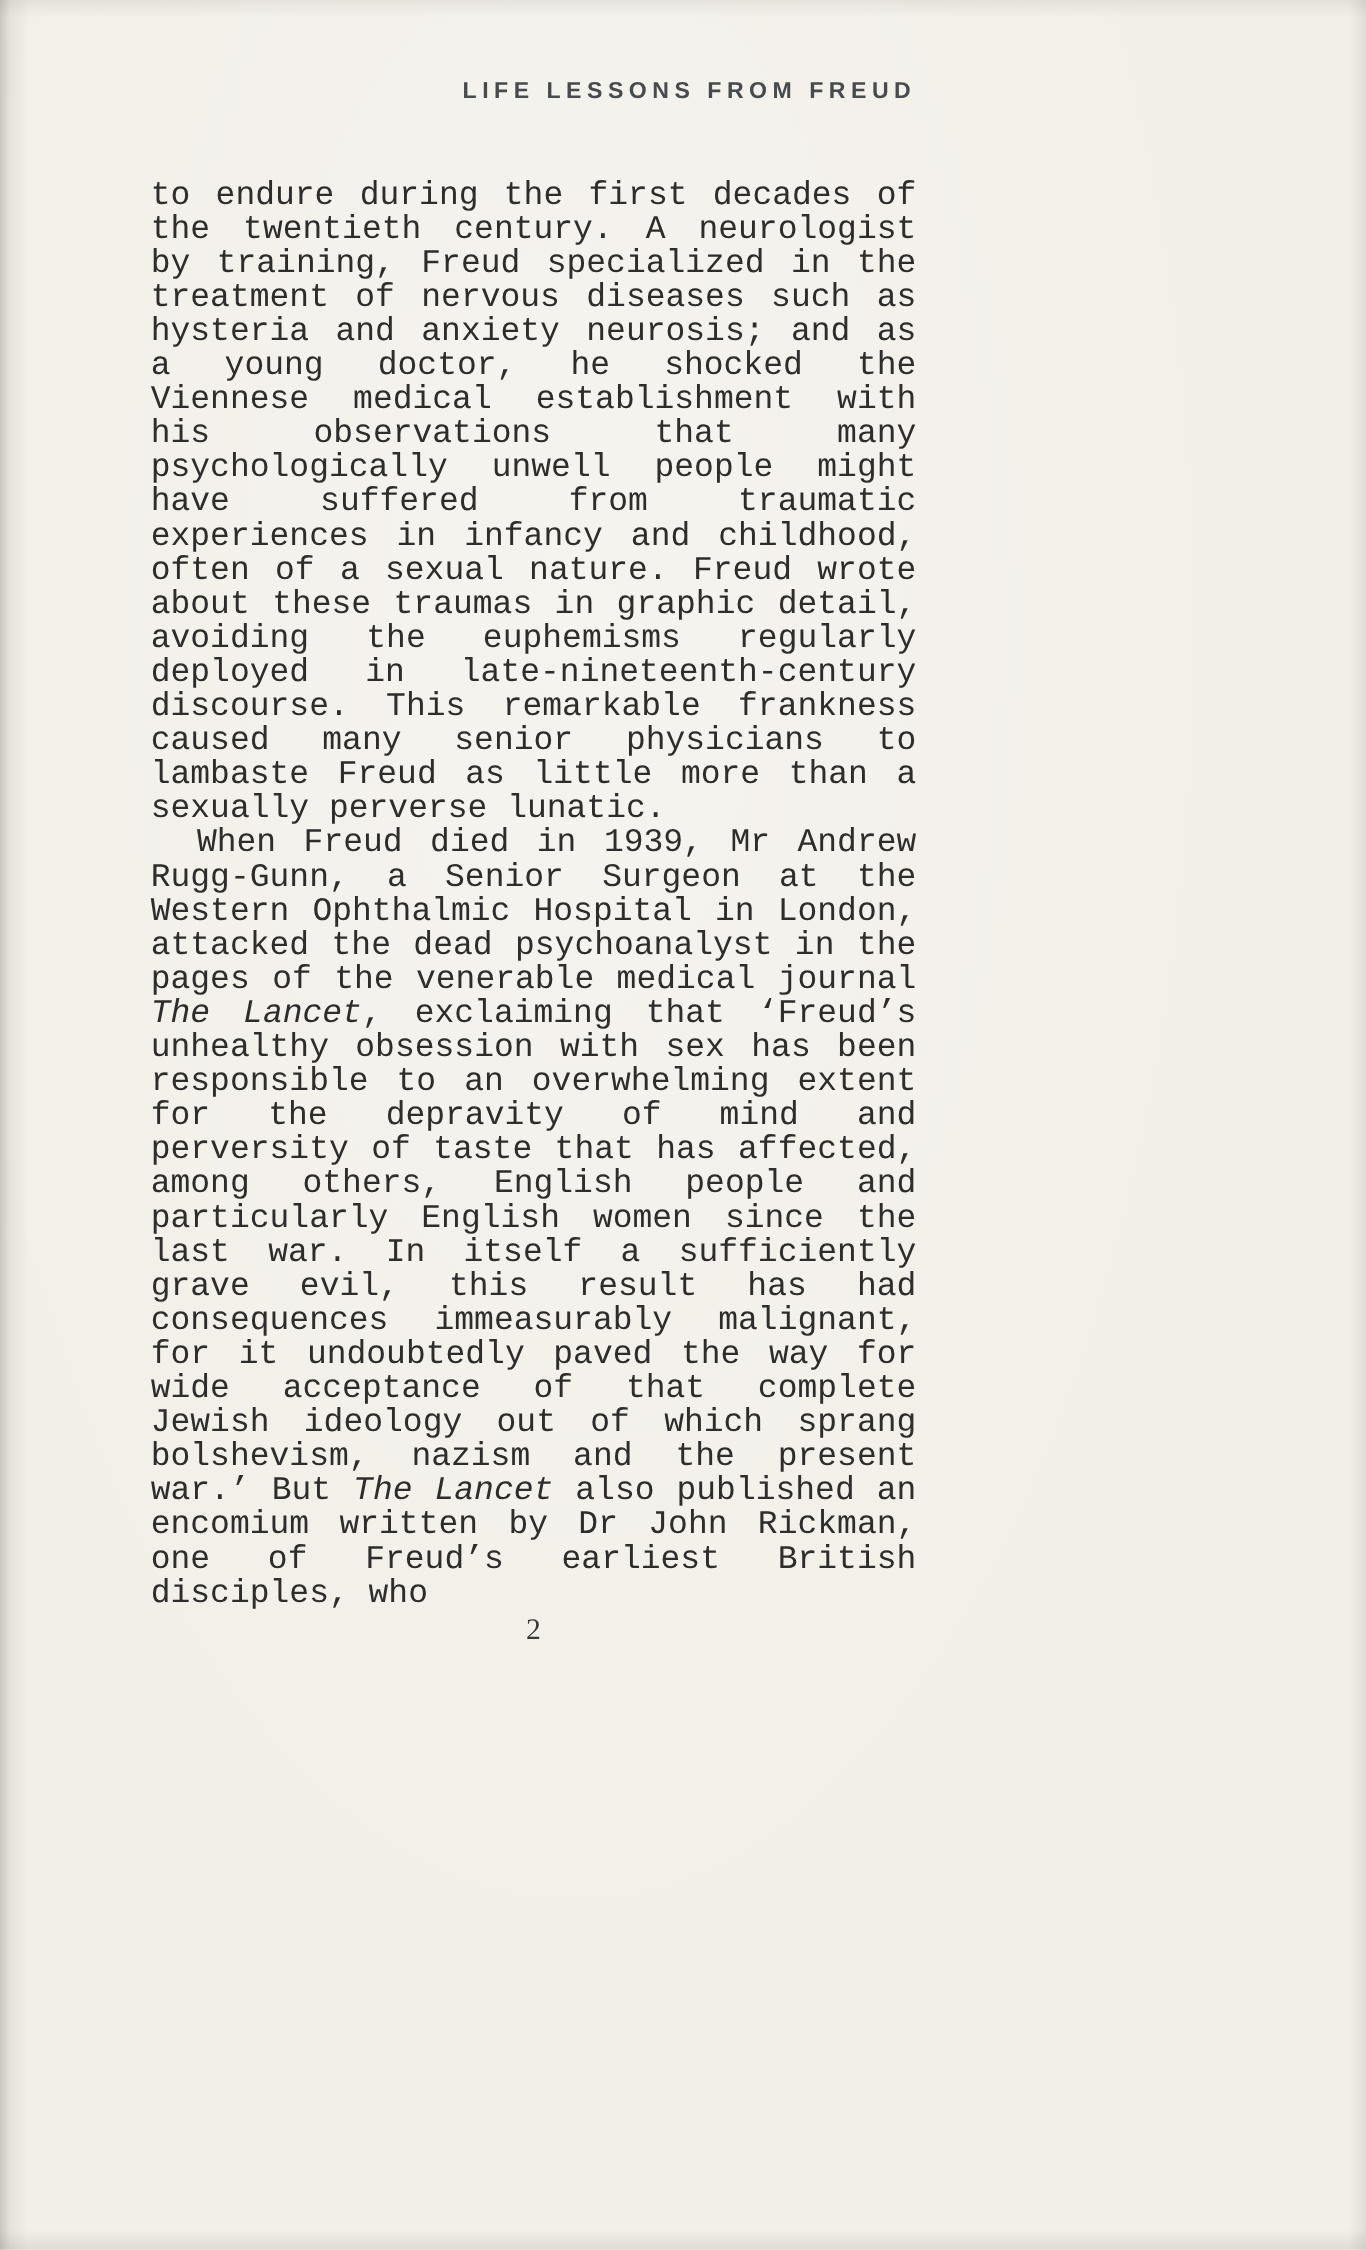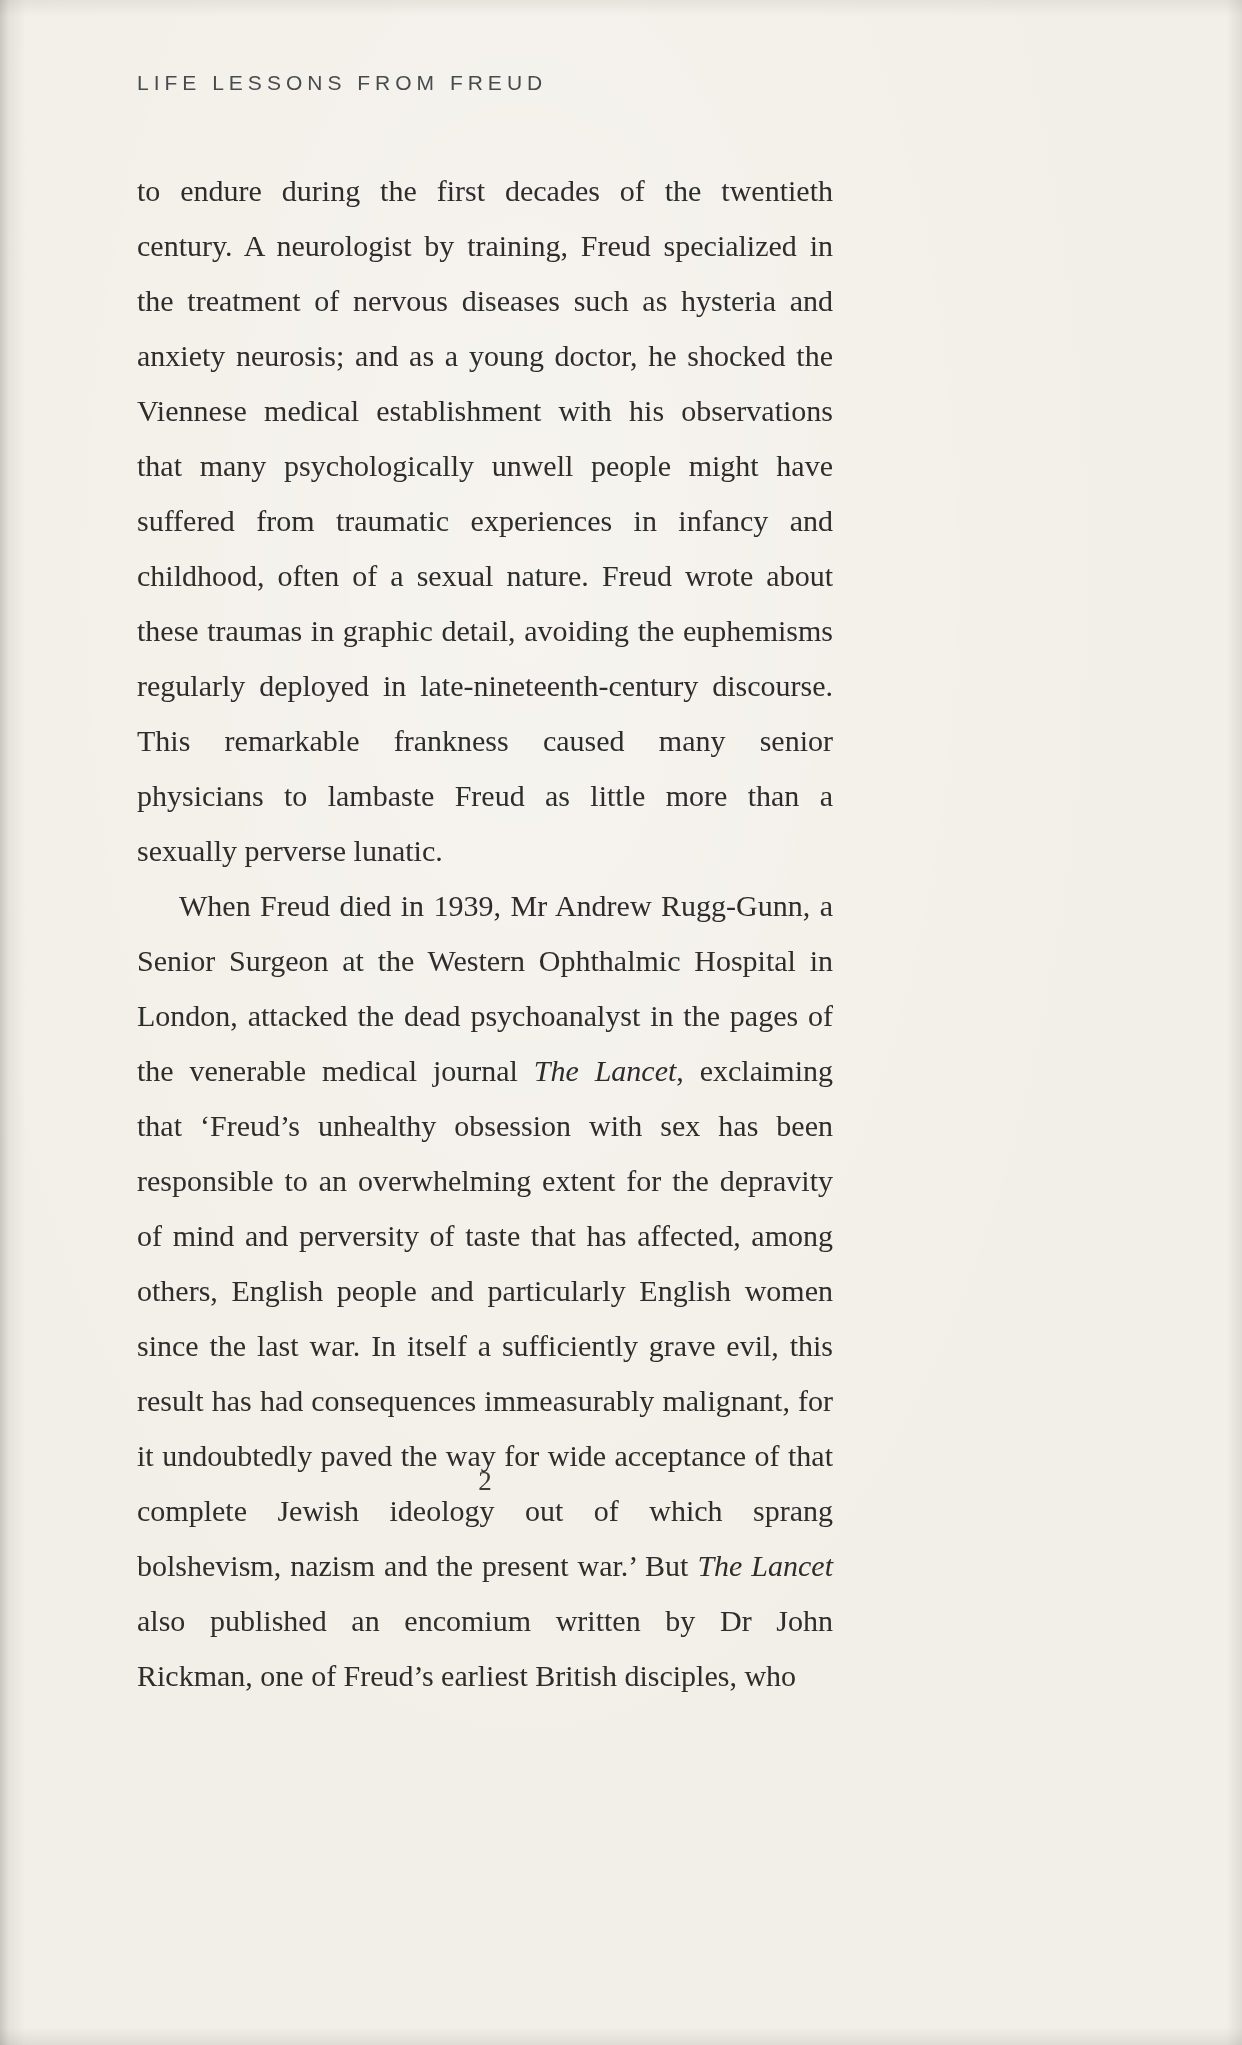--- a/index.html
+++ b/index.html
@@ -20,32 +20,33 @@
     position:absolute;inset:0;pointer-events:none;
     background:
       linear-gradient(90deg, rgba(60,55,45,0.22) 0px, rgba(60,55,45,0.07) 9px, rgba(60,55,45,0) 26px),
       linear-gradient(270deg, rgba(60,55,45,0.10) 0px, rgba(60,55,45,0) 16px),
       linear-gradient(0deg, rgba(60,55,45,0.10) 0px, rgba(60,55,45,0) 18px),
       linear-gradient(180deg, rgba(60,55,45,0.08) 0px, rgba(60,55,45,0) 16px),
       radial-gradient(ellipse at 42% 28%, rgba(255,255,255,0.30), rgba(0,0,0,0) 62%);
   }
   .running-head{
     position:absolute;top:71px;left:137px;width:696px;
-    text-align:left;
+    text-align:right;
     font-family:"Liberation Sans", sans-serif;
-    font-size:21px;font-weight:400;letter-spacing:5px;
+    font-size:21px;font-weight:700;letter-spacing:5px;
     color:var(--header-ink);
     white-space:nowrap;
   }
   .text-block{
     position:absolute;top:163px;left:137px;width:696px;
-    font-size:30px;line-height:55px;
+    font-size:30px;line-height:31px;
     color:var(--ink);
     text-align:justify;
     text-justify:inter-word;
+    font-family:Liberation Mono, monospace;
   }
   .para{margin:0;}
   .para.indent{text-indent:42px;}
   .para em{font-style:italic;}
   .folio{
     position:absolute;top:1466px;left:137px;width:696px;
     text-align:center;
     font-size:27px;color:var(--folio-ink);
   }
 </style>

